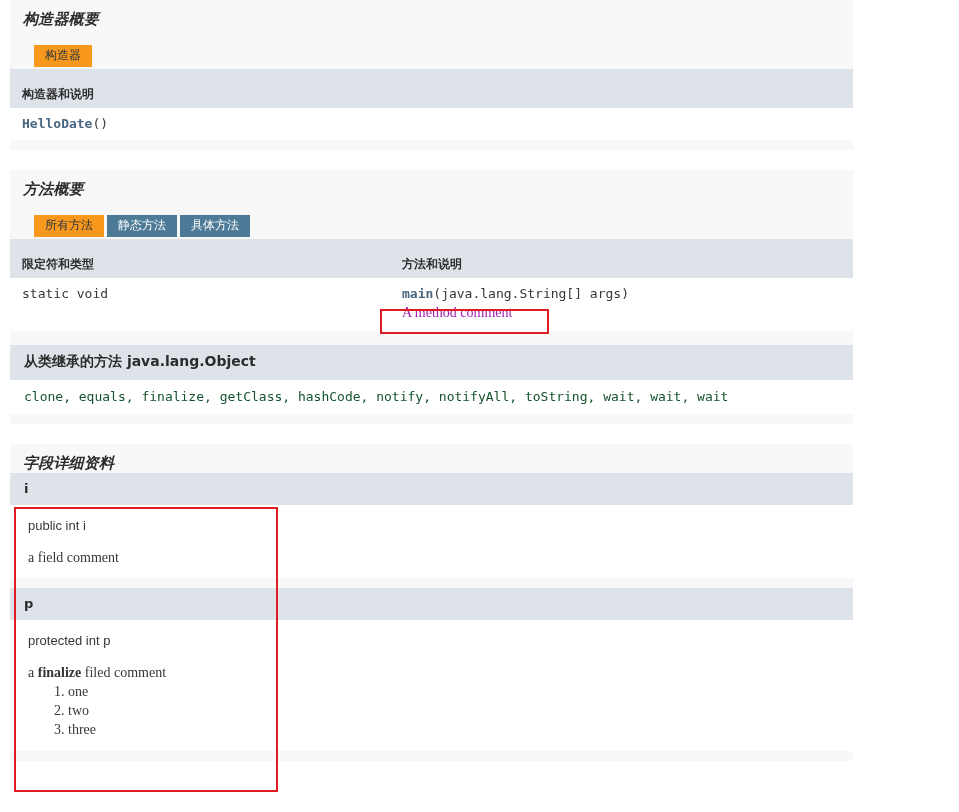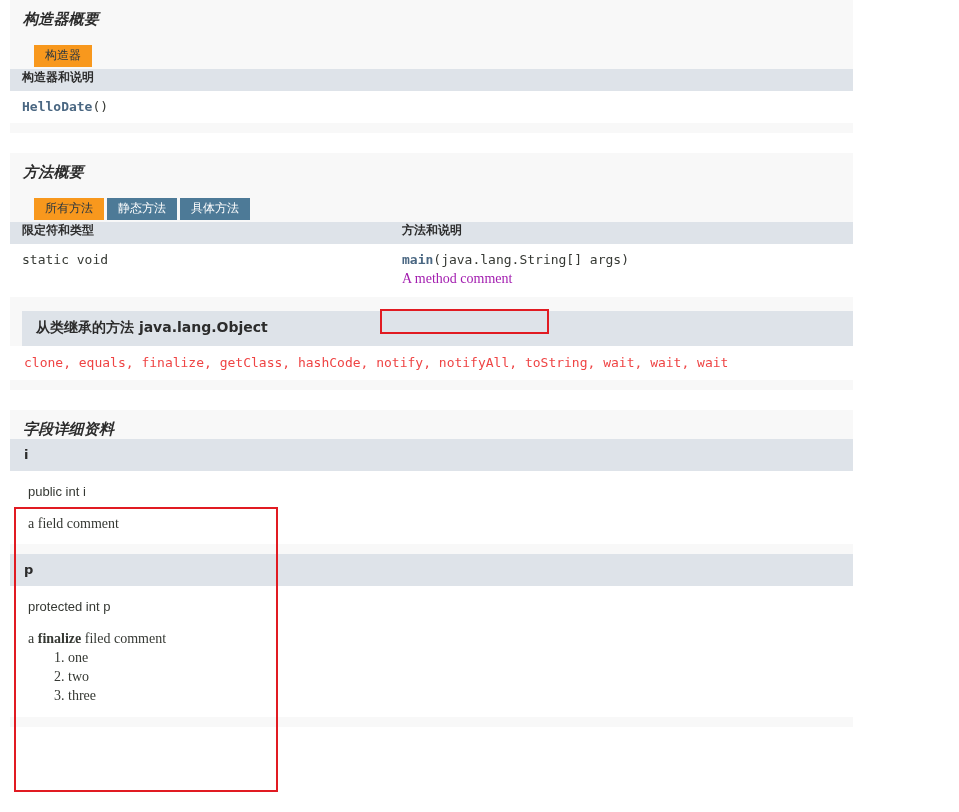--- a/index.html
+++ b/index.html
@@ -88,21 +88,21 @@
     background: #ffffff;
     margin: 0;
   }
   table.summary th {
     text-align: left;
     font-family: "DejaVu Sans", "Liberation Sans", sans-serif;
     font-weight: bold;
     font-size: 12px;
     color: #2c2c2c;
     background: #dee3e9;
-    padding: 0 0 5px 12px;
+    padding: 17px 0 5px 12px;
     border: none;
     vertical-align: top;
   }
   table.summary td {
     padding: 7px 3px 10px 12px;
     vertical-align: top;
     font-family: "DejaVu Sans Mono", "Liberation Mono", monospace;
     font-size: 13px;
     color: #353833;
     border: none;
@@ -135,29 +135,28 @@
 
   
   .inherited-header {
     background: #dee3e9;
     font-family: "DejaVu Sans", "Liberation Sans", sans-serif;
     font-weight: bold;
     font-size: 14px;
     color: #2c2c2c;
     padding: 8px 0 9px 14px;
     margin-top: 14px;
-    margin-left: 12px;
   }
   .inherited-header .plain { font-weight: bold; }
   .inherited-header .cls { font-weight: bold; }
   .inherited-list {
     background: #ffffff;
     font-family: "DejaVu Sans Mono", "Liberation Mono", monospace;
     font-size: 13px;
-    color: #ef4444;
+    color: #14532d;
     padding: 9px 0 10px 14px;
   }
 
   
   .field-name {
     background: #dee3e9;
     font-family: "DejaVu Sans", "Liberation Sans", sans-serif;
     font-weight: bold;
     font-size: 13px;
     color: #2c2c2c;

